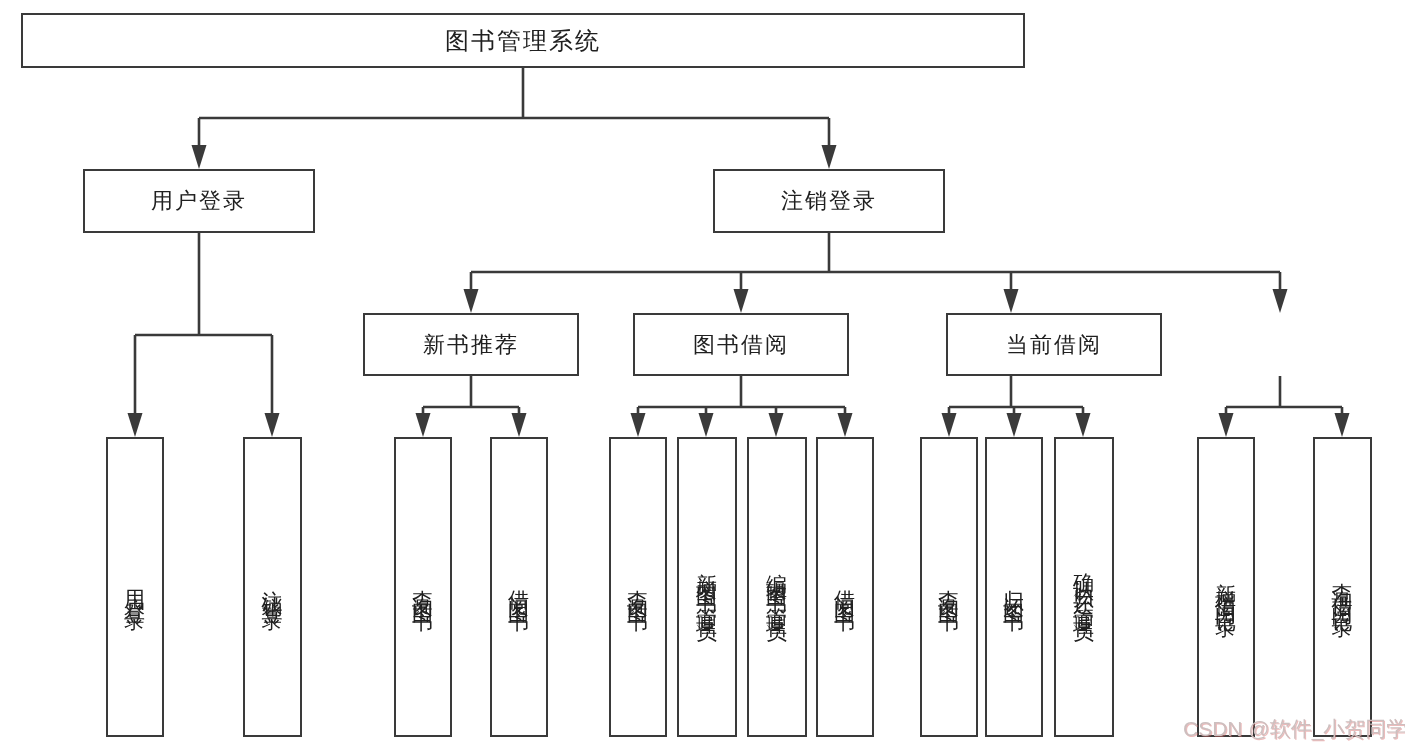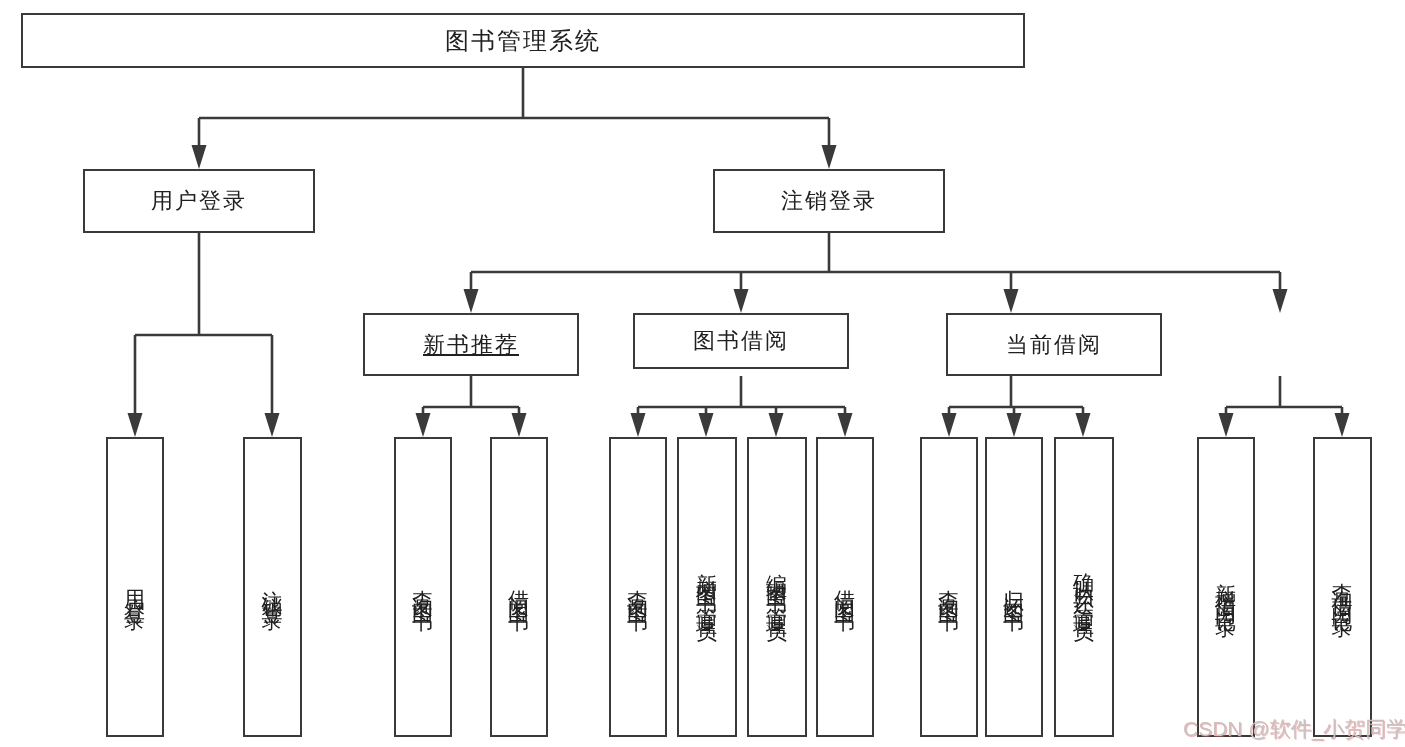--- a/index.html
+++ b/index.html
@@ -103,22 +103,22 @@
       <polygon points="1218.5,413 1233.5,413 1226,437"></polygon>
       <polygon points="1334.5,413 1349.5,413 1342,437"></polygon>
     </g>
   </svg>
 
   <div class="node rootnode" style="left:21px;top:13px;width:1004px;height:55px;">图书管理系统</div>
 
   <div class="node hnode" style="left:83px;top:169px;width:232px;height:64px;">用户登录</div>
   <div class="node hnode" style="left:713px;top:169px;width:232px;height:64px;">注销登录</div>
 
-  <div class="node hnode" style="left:363px;top:313px;width:216px;height:63px;text-decoration:underline;">新书推荐</div>
-  <div class="node hnode" style="left:633px;top:313px;width:216px;height:56px;">图书借阅</div>
+  <div class="node hnode" style="left:363px;top:313px;width:216px;height:63px;">新书推荐</div>
+  <div class="node hnode" style="left:633px;top:313px;width:216px;height:63px;">图书借阅</div>
   <div class="node hnode" style="left:903px;top:313px;width:216px;height:63px;margin-left:43px;">当前借阅</div>
 
   <div class="node leaf" style="left:106px;top:437px;width:58px;height:300px;">用户登录</div>
   <div class="node leaf" style="left:243px;top:437px;width:59px;height:300px;">注销登录</div>
 
   <div class="node leaf" style="left:394px;top:437px;width:58px;height:300px;">查询图书</div>
   <div class="node leaf" style="left:490px;top:437px;width:58px;height:300px;">借阅图书</div>
 
   <div class="node leaf" style="left:609px;top:437px;width:58px;height:300px;">查询图书</div>
   <div class="node leaf" style="left:677px;top:437px;width:60px;height:300px;">新增图书（管理员）</div>

